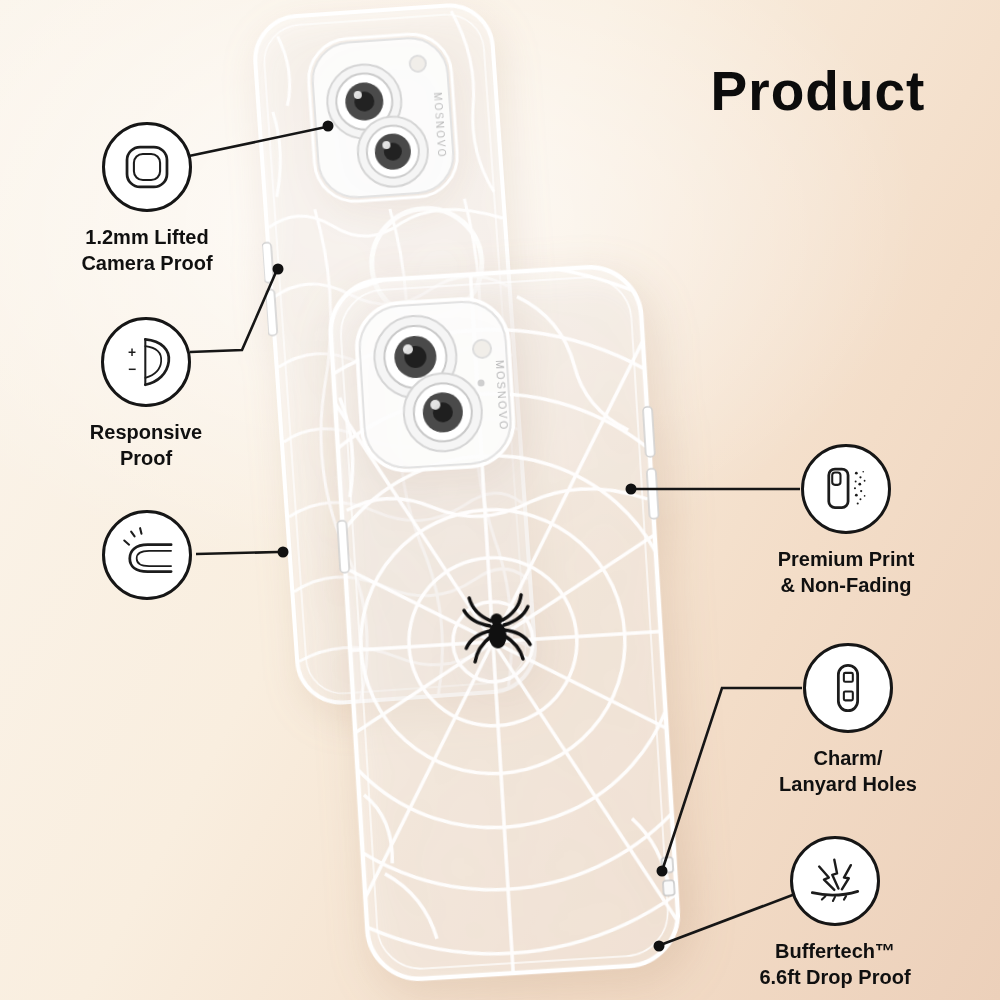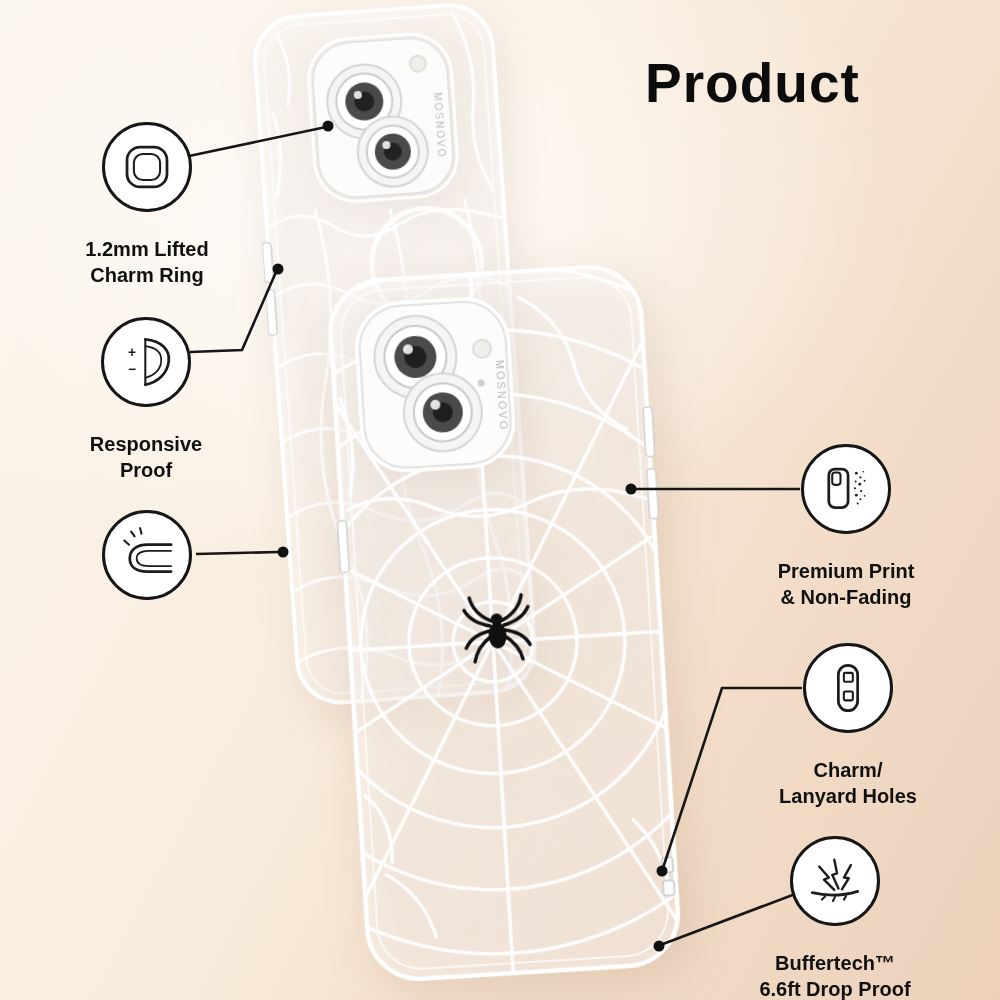--- a/index.html
+++ b/index.html
@@ -9,28 +9,28 @@
     background:
       radial-gradient(90% 60% at 38% 22%, rgba(255,255,255,.78), rgba(255,255,255,0) 60%),
       linear-gradient(118deg,#fbf5ec 0%,#f9eedf 40%,#f3ddc8 72%,#ecd0ba 100%);
   }
   .phone{position:absolute}
   .phone-a{left:270px;top:4px;width:250px;height:700px;transform:rotate(-4deg);z-index:1;
     filter:drop-shadow(6px 14px 18px rgba(160,120,90,.28))}
   .phone-b{left:342px;top:266px;width:325px;height:720px;transform:rotate(-3.5deg);z-index:2;
     filter:drop-shadow(8px 16px 22px rgba(150,105,75,.30))}
   .lines{position:absolute;inset:0;z-index:3;pointer-events:none}
-  .title{position:absolute;left:645px;top:46px;width:330px;margin:0;
+  .title{position:absolute;left:645px;top:46px;width:330px;margin:8px;text-align:center;
     font-size:55px;font-weight:bold;color:#0c0c0c;line-height:1.38;letter-spacing:1px;z-index:4}
   .title span{display:block}
   .feature{position:absolute;width:220px;display:flex;flex-direction:column;align-items:center;z-index:4}
   .badge{width:90px;height:90px;border:3px solid #161616;border-radius:50%;background:#ffffff;
     display:flex;align-items:center;justify-content:center;box-sizing:border-box}
   .badge svg{width:62px;height:62px}
-  .label{margin-top:25px;text-align:center;font-size:20px;font-weight:bold;color:#101010;line-height:1.28}
+  .label{margin-top:13px;text-align:center;font-size:20px;font-weight:bold;color:#101010;line-height:1.28}
   .label span{display:block}
   .f1{left:37px;top:122px}
   .f2{left:36px;top:317px}
   .f3{left:37px;top:510px}
   .f4{left:736px;top:444px}
   .f5{left:738px;top:643px}
   .f6{left:725px;top:836px}
   .ic{stroke:#1c1c1c;fill:none;stroke-linecap:round;stroke-linejoin:round}
 </style>
 </head>
@@ -202,21 +202,21 @@
 
   <div class="feature f1">
     <div class="badge">
       <svg viewBox="0 0 90 90">
         <rect class="ic" x="16" y="16" width="58" height="58" rx="19" stroke-width="4"></rect>
         <rect class="ic" x="26" y="26" width="38" height="38" rx="13" stroke-width="3"></rect>
       </svg>
     </div>
     <div class="label">
       <span>1.2mm Lifted</span>
-      <span>Charm Ring</span>
+      <span>Camera Proof</span>
     </div>
   </div>
 
   <div class="feature f2">
     <div class="badge">
       <svg viewBox="0 0 90 90">
         <path class="ic" d="M 44 12 L 44 78" stroke-width="3"></path>
         <path class="ic" d="M 44 12 C 68 14 80 28 78 44 C 76 62 62 74 44 78" stroke-width="4"></path>
         <path class="ic" d="M 44 22 C 60 24 68 32 67 44 C 66 57 57 64 44 68" stroke-width="2.5"></path>
         <text x="19" y="38" font-size="20" font-weight="bold" fill="#1c1c1c">+</text>

